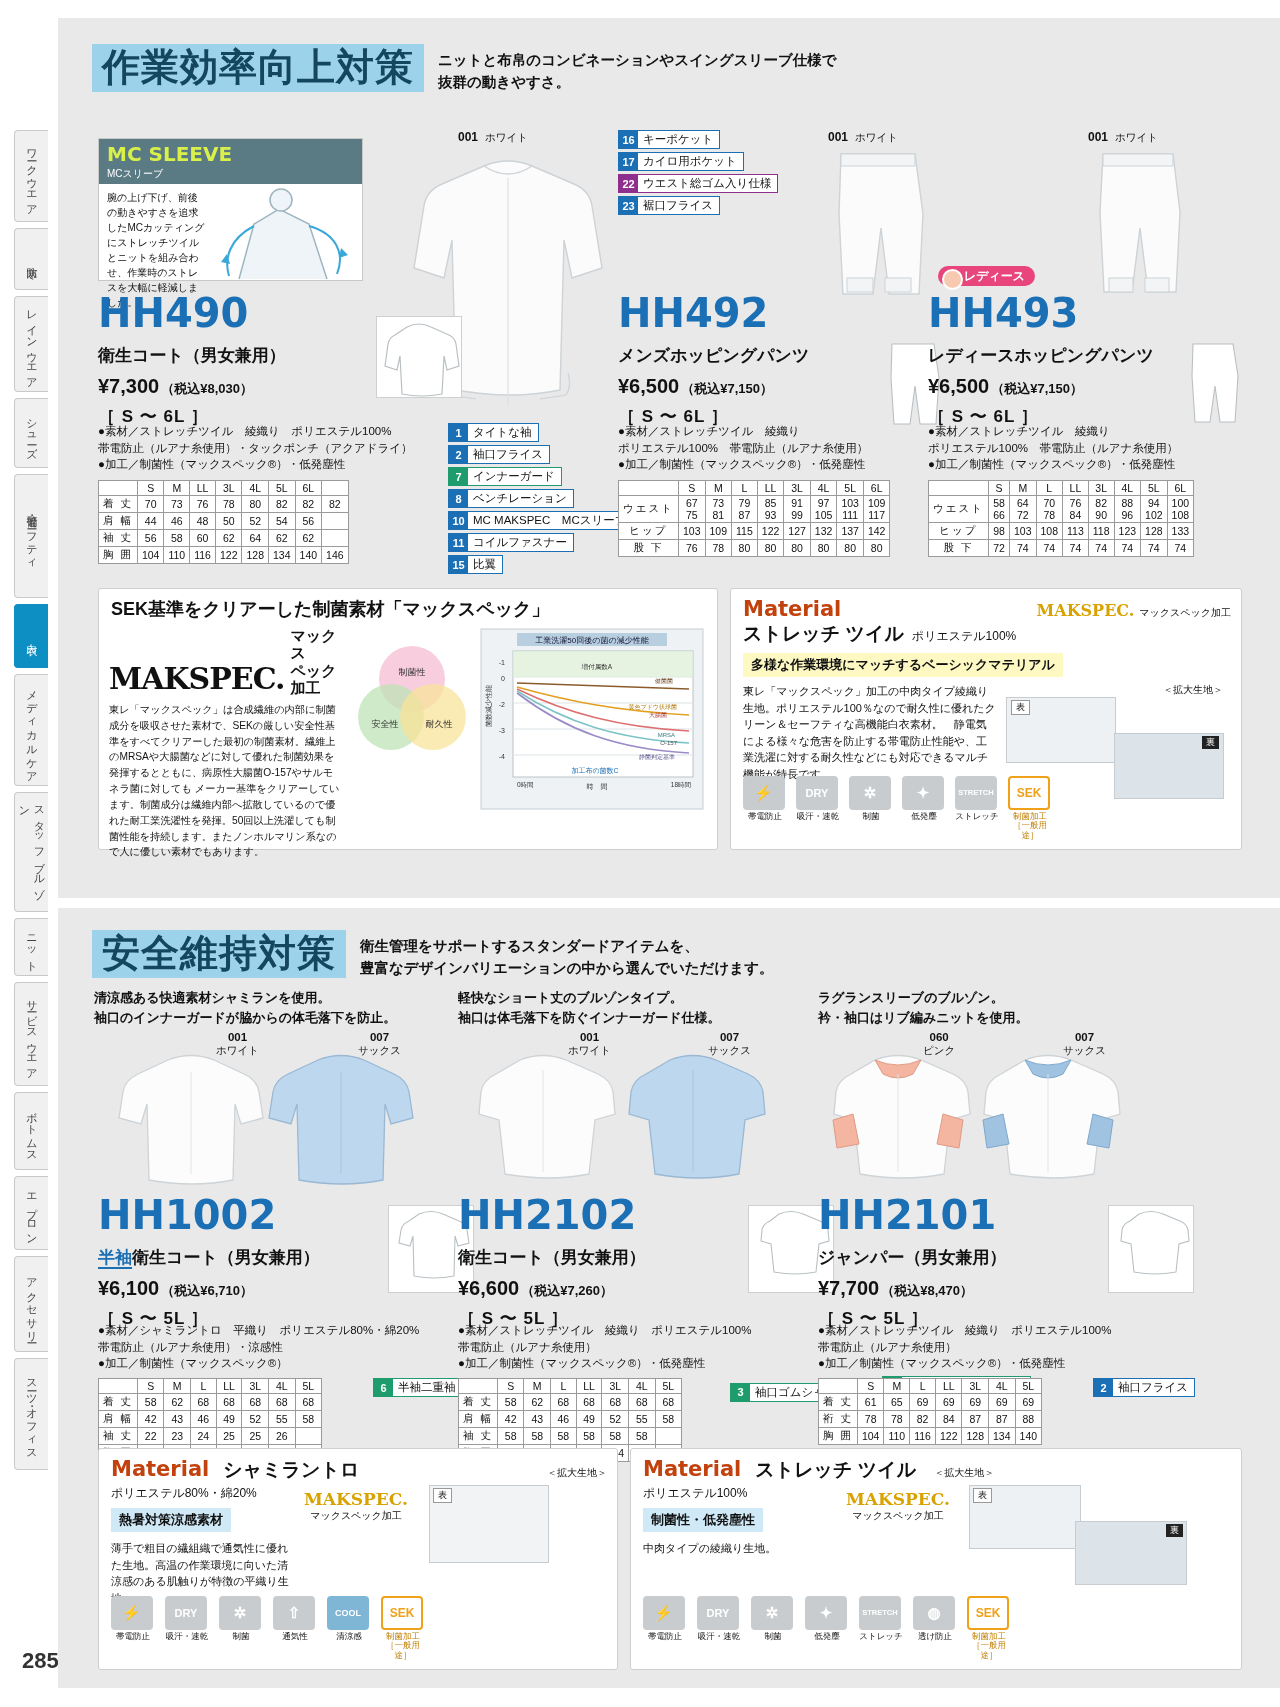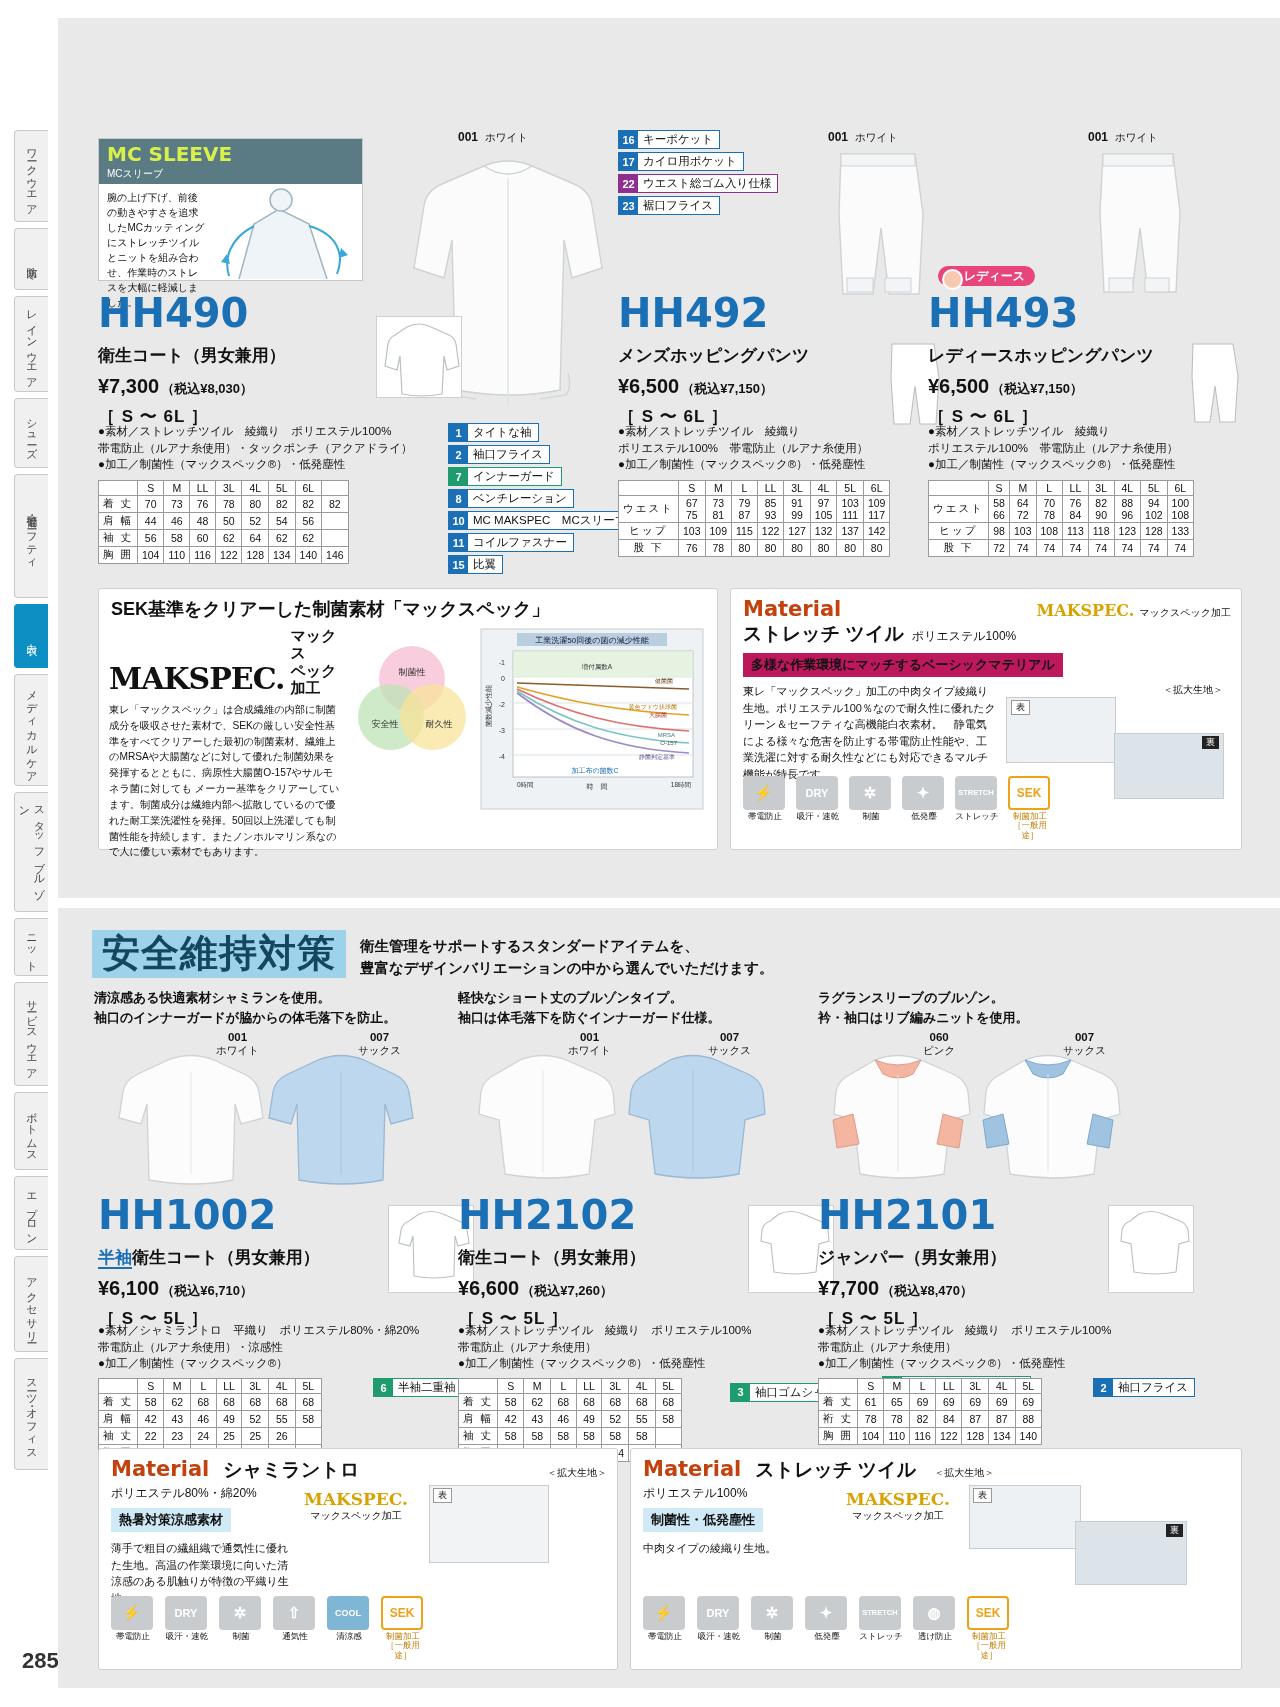--- a/index.html
+++ b/index.html
@@ -78,21 +78,21 @@
   table.sz th { background:#fff; font-weight:normal; }
   table.sz td.rh { background:#fff; letter-spacing:2px; min-width:34px; }
 
   .color-lbl { font-size:10.5px; text-align:center; line-height:1.25; }
   .color-lbl b { font-size:11.5px; }
 
   
   .mat-box { position:absolute; background:#fff; border:1px solid #cfcfcf; border-radius:3px; }
   .mat-title { font-family:"DejaVu Sans", sans-serif; font-weight:bold; font-size:21px; color:#c2410c; }
   .mat-name { font-size:19px; font-weight:bold; }
-  .mat-hl { background:#be185d; font-weight:bold; font-size:13px; padding:3px 8px; display:inline-block; }
+  .mat-hl { background:#fef9c3; font-weight:bold; font-size:13px; padding:3px 8px; display:inline-block; }
   .mat-hl2 { background:#cfe9f7; font-weight:bold; font-size:13px; padding:3px 8px; display:inline-block; }
   .mat-text { font-size:11px; line-height:1.5; }
 
   .icon-box { width:44px; text-align:center; }
   .icon-sq {
     width:42px; height:34px; background:#c9ccce; border-radius:4px;
     display:flex; align-items:center; justify-content:center; color:#fff; font-size:15px; font-weight:bold;
   }
   .icon-cap { font-size:8.5px; margin-top:2px; line-height:1.15; }
 
@@ -164,20 +164,27 @@
     </div>
 </div>
 
 <div class="pageno">285</div>
 
 <div id="page">
 
   <div class="grey-band" style="left:0; top:18px; width:1222px; height:880px;"></div>
   <div class="grey-band" style="left:0; top:908px; width:1222px; height:780px;"></div>
 
+  <div class="section-header" style="left:34px; top:44px;">
+    <div class="sec-title" style="background:#9dd3ea;">作業効率向上対策</div>
+    <div style="margin-left:14px;">
+      <div class="sec-sub">ニットと布帛のコンビネーションやスイングスリーブ仕様で</div>
+      <div class="sec-sub" style="padding-top:0;">抜群の動きやすさ。</div>
+    </div>
+  </div>
 
   <div class="abs" style="left:40px; top:138px; width:265px; height:143px; background:#fff; border:1px solid #c8c8c8;">
     <div style="background:#5a7a84; color:#d9f04a; font-family:'DejaVu Sans',sans-serif; font-weight:bold; font-size:20px; padding:3px 8px 1px 8px;">MC SLEEVE</div>
     <div style="background:#5a7a84; color:#fff; font-size:10px; padding:0 8px 3px 8px;">MCスリーブ</div>
     <div style="display:flex;">
       <div style="width:110px; font-size:10px; line-height:1.5; padding:6px 4px 4px 8px;">腕の上げ下げ、前後の動きやすさを追求したMCカッティングにストレッチツイルとニットを組み合わせ、作業時のストレスを大幅に軽減しました。</div>
       <div style="flex:1; position:relative;">
         <svg width="150" height="108" viewBox="0 0 150 108">
           <path d="M30 95 L45 40 L70 25 L100 40 L118 95" fill="#eef4f7" stroke="#9fb6c0" stroke-width="1.5"></path>
           <circle cx="72" cy="16" r="11" fill="#eef4f7" stroke="#9fb6c0" stroke-width="1.5"></circle>

